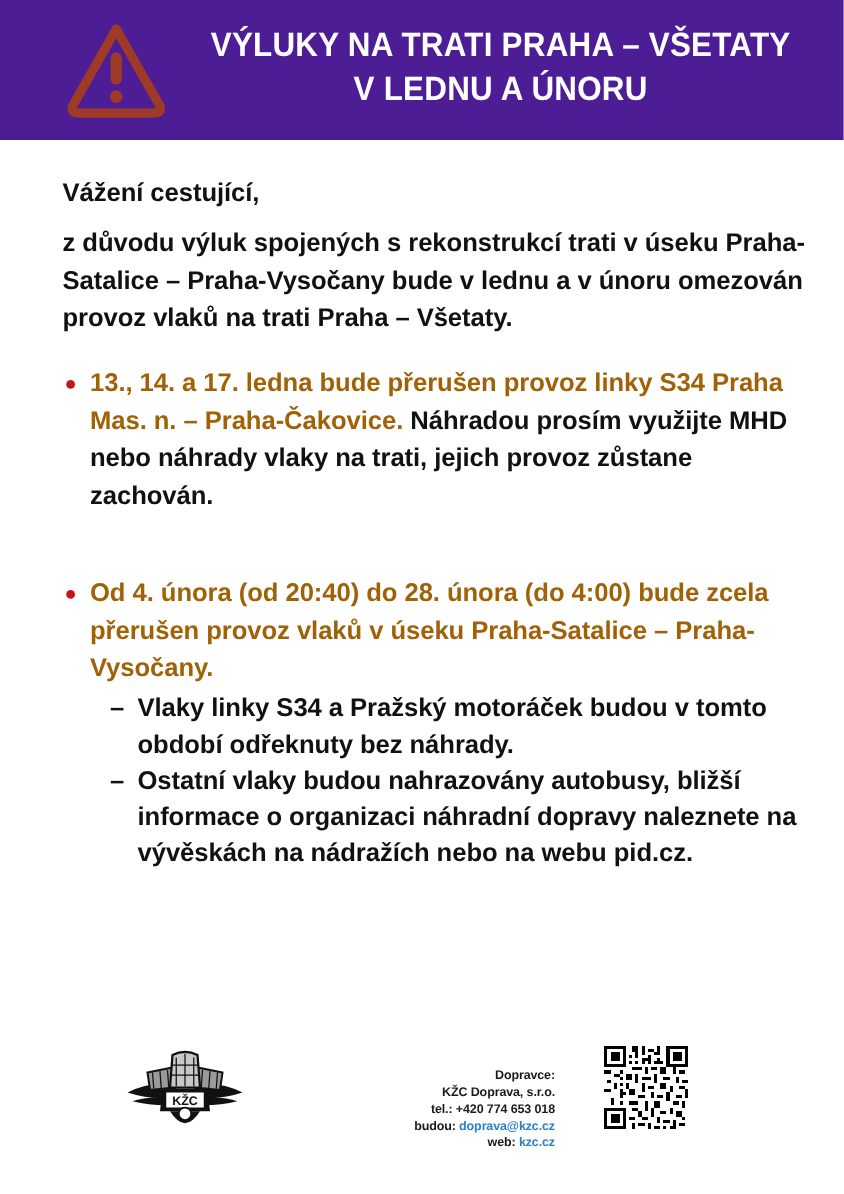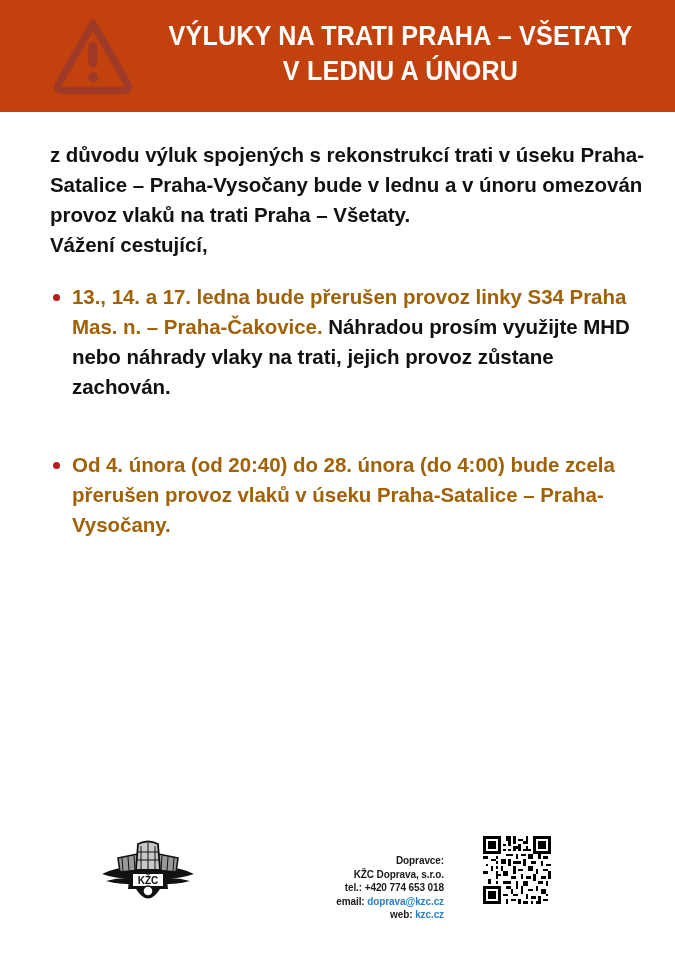--- a/index.html
+++ b/index.html
@@ -20,21 +20,21 @@
     background: #ffffff;
   }
 
   
   .header {
     position: absolute;
     left: 0;
     top: 0;
     width: 675px;
     height: 112px;
-    background: #c2410c;
+    background: #4c1d95;
     display: flex;
     align-items: center;
   }
   .warn-icon {
     width: 82px;
     height: 82px;
     margin-left: 52px;
     margin-right: 10px;
     flex: 0 0 auto;
     display: block;
@@ -202,31 +202,35 @@
       <circle cx="50" cy="76" r="6.2" fill="#9e3a27"></circle>
     </svg>
     <div class="header-titles">
       <span class="tline">VÝLUKY NA TRATI PRAHA – VŠETATY</span>
       <span class="tline">V LEDNU A ÚNORU</span>
     </div>
   </div>
 
   <div class="content">
 
+    <div class="para greeting">Vážení cestující,</div>
+
     <div class="para intro">z důvodu výluk spojených s rekonstrukcí trati v úseku Praha-Satalice – Praha-Vysočany bude v lednu a v únoru omezován provoz vlaků na trati Praha – Všetaty.</div>
-
-    <div class="para greeting">Vážení cestující,</div>
 
     <ul class="bullets">
       <li class="bullet bullet-1">
         <span class="red">13., 14. a 17. ledna bude přerušen provoz linky S34 Praha Mas. n. – Praha-Čakovice.</span><span class="black"> Náhradou prosím využijte MHD nebo náhrady vlaky na trati, jejich provoz zůstane zachován.</span>
       </li>
 
       <li class="bullet bullet-2">
         <span class="red">Od 4. února (od 20:40) do 28. února (do 4:00) bude zcela přerušen provoz vlaků v úseku Praha-Satalice – Praha-Vysočany.</span>
+        <ul class="subbullets">
+          <li class="subbullet">Vlaky linky S34 a Pražský motoráček budou v tomto období odřeknuty bez náhrady.</li>
+          <li class="subbullet">Ostatní vlaky budou nahrazovány autobusy, bližší informace o organizaci náhradní dopravy naleznete na vývěskách na nádražích nebo na webu pid.cz.</li>
+        </ul>
       </li>
     </ul>
   </div>
 
 
   <div class="footer">
 
     <div class="logo-wrap">
       <svg class="logo-svg" viewBox="0 0 104 74">
 
@@ -261,21 +265,21 @@
 
         <path d="M40 55 Q52 74 64 55 Z" fill="#111"></path>
         <circle cx="52" cy="57" r="5" fill="#ffffff" stroke="#111" stroke-width="1.4"></circle>
       </svg>
     </div>
 
     <div class="contact">
       <div>Dopravce:</div>
       <div>KŽC Doprava, s.r.o.</div>
       <div>tel.: +420 774 653 018</div>
-      <div><span class="lbl">email:</span> <span class="link">doprava@kzc.cz</span></div>
+      <div><span class="lbl">budou:</span> <span class="link">doprava@kzc.cz</span></div>
       <div><span class="lbl">web:</span> <span class="link">kzc.cz</span></div>
     </div>
 
     <div class="qr-wrap">
       <svg class="qr-svg" viewBox="0 0 29 29" shape-rendering="crispEdges">
         <rect width="29" height="29" fill="#ffffff"></rect>
         <g fill="#000000">
 
           <rect x="1" y="1" width="7" height="1"></rect>
             <rect x="1" y="7" width="7" height="1"></rect>

